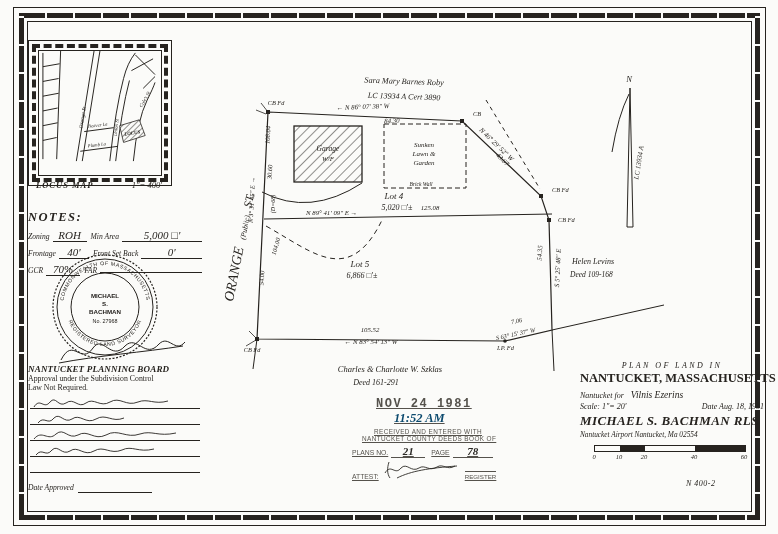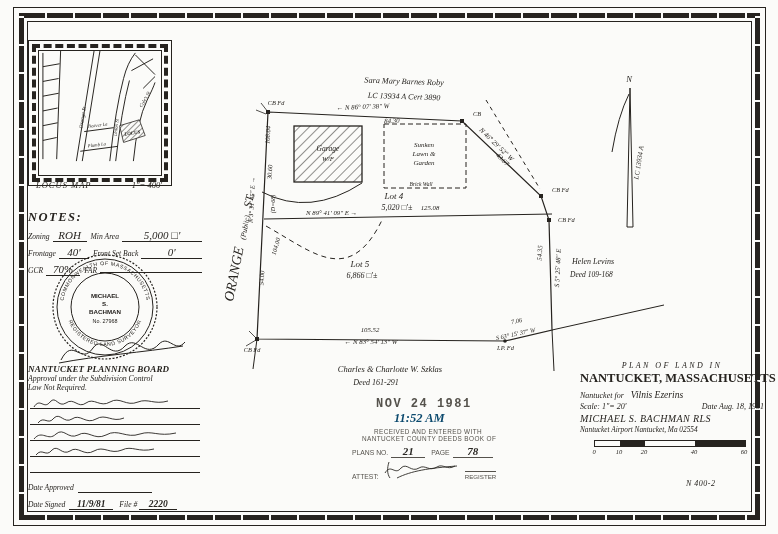--- a/index.html
+++ b/index.html
@@ -17,67 +17,67 @@
   .tick-left,.tick-right{position:absolute;top:13px;bottom:14px;width:5px;
       background:repeating-linear-gradient(0deg,transparent 0 26px,var(--paper) 26px 28px);}
   .tick-left{left:19px}.tick-right{right:18px}
 
   
   .locus-box{position:absolute;left:32px;top:44px;width:128px;height:130px;
      border:4px dashed var(--ink);outline:1.5px solid var(--ink);outline-offset:3px;background:var(--paper);}
   .locus-inner{position:absolute;inset:2px;border:1px solid var(--ink);}
   .locus-caption{position:absolute;left:36px;top:180px;width:126px;display:flex;justify-content:space-between;
      font-size:8.5px;font-style:italic;}
-  .locus-caption .cap{font-weight:normal;letter-spacing:1px;}
+  .locus-caption .cap{font-weight:bold;letter-spacing:1px;}
 
   
   .notes{position:absolute;left:28px;top:210px;width:174px;}
   .notes-title{font-size:12.5px;font-weight:bold;font-style:italic;letter-spacing:1.5px;margin-bottom:3px;}
   .nrow{display:flex;align-items:baseline;margin-top:4px;font-style:italic;}
   .nlab{font-size:7.6px;white-space:nowrap;margin-right:3px;}
   .nval{font-size:11px;border-bottom:1px solid var(--ink);text-align:center;white-space:nowrap;}
   .w34{width:34px;margin-right:4px}.w28{width:30px;margin-right:4px}.grow{flex:1}
 
   
   .seal{position:absolute;left:50px;top:252px;}
   .sig-surveyor{position:absolute;left:55px;top:330px;}
 
   
   .board{position:absolute;left:28px;top:364px;width:176px;}
   .board-title{font-size:9px;font-weight:bold;font-style:italic;letter-spacing:.2px;}
-  .board-sub{font-size:7.8px;font-style:italic;line-height:9px;}
+  .board-sub{font-size:7.8px;line-height:9px;}
   .sig-area{position:relative;margin-top:3px;height:82px;}
   .sig-line{position:absolute;left:2px;right:4px;border-bottom:1.1px solid var(--ink);}
   .sig-svg{position:absolute;left:0;top:0;}
   .drow{display:flex;align-items:baseline;font-size:7.6px;font-style:italic;margin-top:6px;}
   .dval{font-size:9.5px;font-weight:bold;}
   .ul{border-bottom:1px solid var(--ink);text-align:center;}
 
   
   .stamp{position:absolute;left:352px;top:397px;width:180px;color:var(--stamp);
-         font-family:"Liberation Sans","DejaVu Sans",sans-serif;}
+         font-family:"Liberation Sans","DejaVu Sans",sans-serif;text-decoration:underline;}
   .s-date{font-family:"Liberation Mono","DejaVu Sans Mono",monospace;font-weight:bold;font-size:12px;
           letter-spacing:1.5px;margin-left:24px;}
   .s-time{font-family:"Liberation Serif",serif;font-style:italic;font-weight:bold;font-size:12.5px;
           margin-left:42px;color:#0c4a6e;}
   .s-l1{font-size:6.4px;letter-spacing:.4px;margin-left:22px;margin-top:2px;}
   .s-l2{font-size:6.4px;letter-spacing:.4px;margin-left:10px;}
   .s-row{display:flex;align-items:baseline;font-size:6.8px;margin-top:3px;}
   .s-hand{font-family:"Liberation Serif",serif;font-style:italic;font-weight:bold;font-size:11px;color:#2b2925;}
   .s-attest{display:flex;align-items:flex-end;font-size:6.8px;margin-top:2px;}
   .reg{border-top:1px solid var(--stamp);padding-top:1px;font-size:6.2px;margin-left:4px;}
 
   
   .tblock{position:absolute;left:580px;top:361px;width:184px;}
   .tb1{font-size:8px;font-style:italic;letter-spacing:2.4px;text-align:center;}
   .tb2{font-size:12.5px;font-weight:bold;text-align:center;margin-top:1px;white-space:nowrap;}
   .tb3{display:flex;gap:7px;align-items:baseline;font-style:italic;font-size:8px;margin-top:4px;}
   .tb3 .client{font-size:9.5px;}
   .tb4{display:flex;justify-content:space-between;font-style:italic;font-size:8px;margin-top:2px;}
-  .tb5{font-size:10px;font-weight:normal;font-style:italic;letter-spacing:.4px;margin-top:2px;white-space:nowrap;}
+  .tb5{font-size:13px;font-weight:bold;font-style:italic;letter-spacing:.4px;margin-top:2px;white-space:nowrap;}
   .tb6{font-size:7.3px;font-style:italic;margin-top:1px;white-space:nowrap;}
   .sbar{position:relative;height:20px;margin-top:4px;}
   .bar{position:absolute;left:14px;top:2px;width:150px;height:5px;border:1px solid var(--ink);
        background:linear-gradient(90deg,transparent 0 25px,var(--ink) 25px 50px,transparent 50px 100px,var(--ink) 100px 150px);}
   .sbtick{position:absolute;top:10px;transform:translateX(-50%);font-size:6.5px;font-style:italic;}
 
   .sheet-no{position:absolute;left:686px;top:479px;font-size:8px;font-style:italic;letter-spacing:.5px;}
 
   
   .plan-svg{position:absolute;inset:0;}
@@ -296,26 +296,20 @@
           <path d="M10,28 C16,20 20,31 26,23 C32,17 36,29 44,24 C52,18 58,30 68,24 C78,18 84,28 96,23"></path>
           <path d="M6,44 C14,34 20,47 28,39 C36,32 40,45 50,40 C60,34 66,46 78,40 C90,33 98,44 112,39 C124,35 130,42 148,38"></path>
           <path d="M8,60 C14,52 18,63 24,55 C30,49 34,61 42,56 C50,50 56,62 66,56 C76,50 82,60 94,55 C104,50 110,58 126,54"></path>
         </g>
       </svg>
     </div>
     <div class="drow">
       <span>Date Approved</span>
       <span class="ul" style="width:74px;margin-left:4px">&nbsp;</span>
     </div>
-    <div class="drow">
-      <span>Date Signed</span>
-      <span class="ul dval" style="width:44px;margin-left:4px">11/9/81</span>
-      <span style="margin-left:6px">File #</span>
-      <span class="ul dval" style="width:38px;margin-left:2px">2220</span>
-    </div>
   </div>
 
   <div class="stamp">
     <div class="s-date">NOV 24 1981</div>
     <div class="s-time">11:52 AM</div>
     <div class="s-l1">RECEIVED AND ENTERED WITH</div>
     <div class="s-l2">NANTUCKET COUNTY DEEDS BOOK OF</div>
     <div class="s-row">
       <span>PLANS NO.</span>
       <span class="ul s-hand" style="width:34px;margin-left:3px;border-color:var(--stamp)">21</span>

